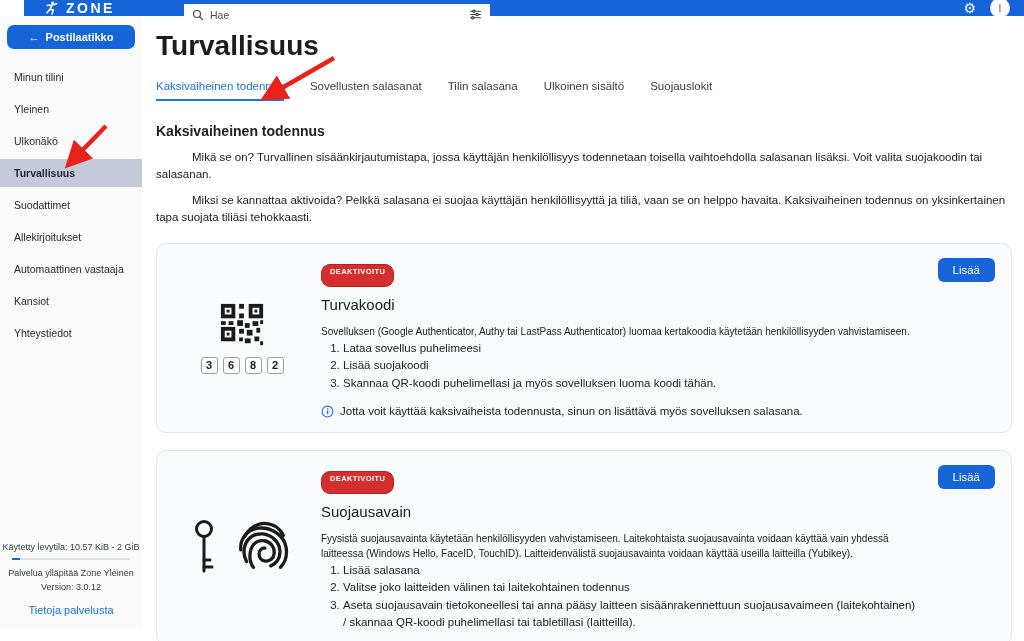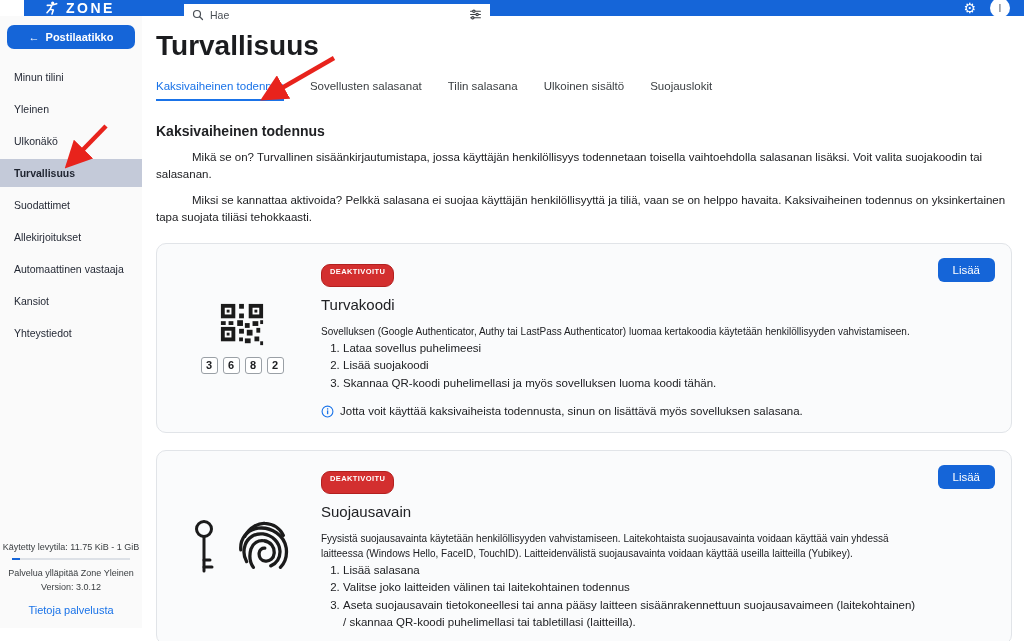--- a/index.html
+++ b/index.html
@@ -118,21 +118,21 @@
       <div class="nav-item">Yleinen</div>
       <div class="nav-item">Ulkonäkö</div>
       <div class="nav-item active">Turvallisuus</div>
       <div class="nav-item">Suodattimet</div>
       <div class="nav-item">Allekirjoitukset</div>
       <div class="nav-item">Automaattinen vastaaja</div>
       <div class="nav-item">Kansiot</div>
       <div class="nav-item">Yhteystiedot</div>
     </div>
     <div class="sidebar-footer">
-      <div class="storage-text">Käytetty levytila: 11.75 KiB - 1 GiB</div>
+      <div class="storage-text">Käytetty levytila: 10.57 KiB - 2 GiB</div>
       <div class="storage-bar">
           <div class="storage-fill"></div>
         </div>
       <div class="managed">Palvelua ylläpitää Zone Yleinen</div>
       <div class="managed">Version: 3.0.12</div>
       <a class="about-link">Tietoja palvelusta</a>
     </div>
   </div>
 
   <div class="main">

